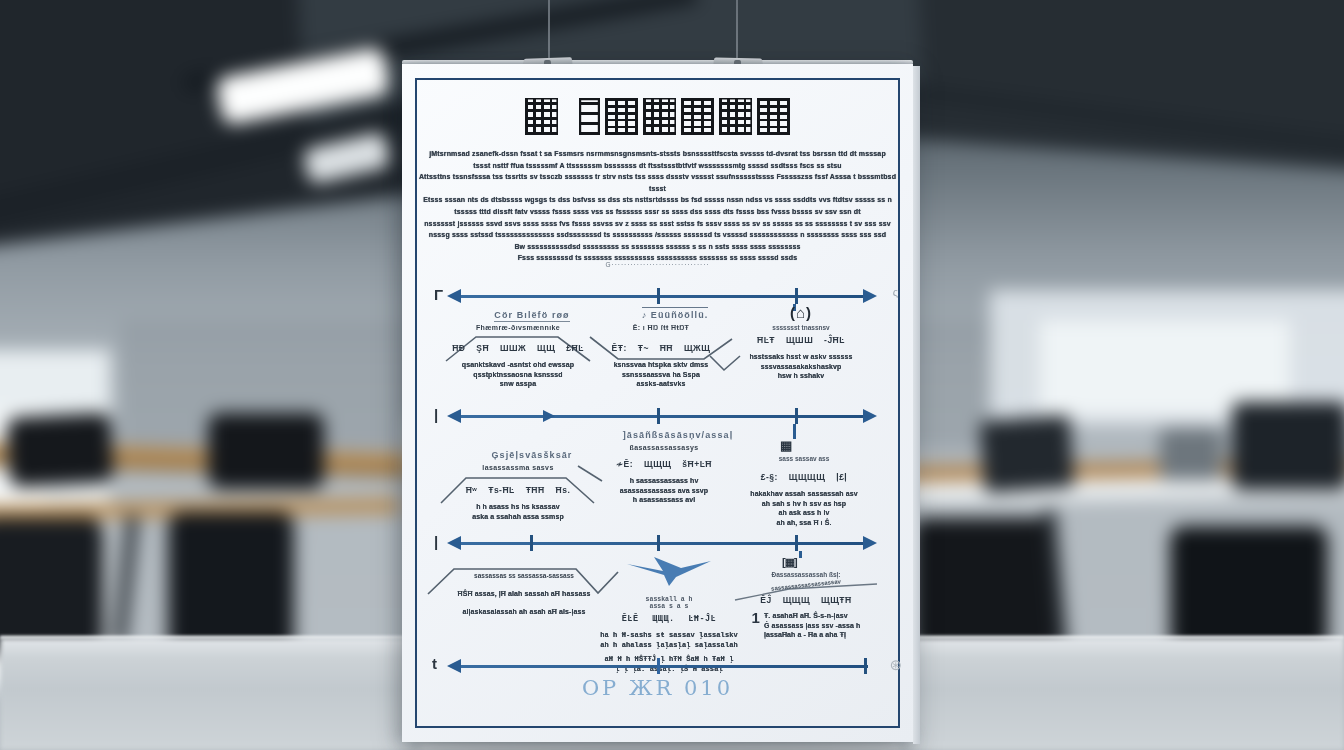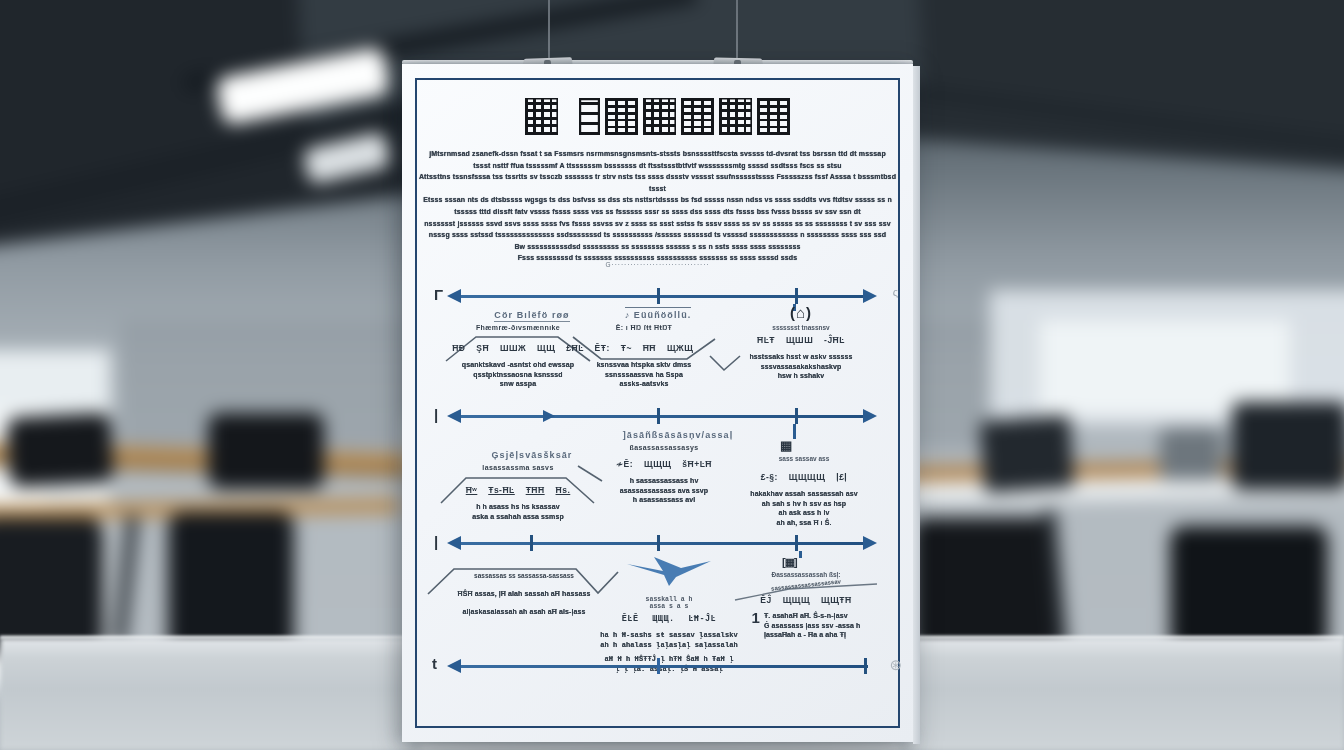--- a/index.html
+++ b/index.html
@@ -110,21 +110,21 @@
   
   .col{position:absolute;text-align:center;color:#323d49;}
   .col .hdr{font-size:9px;letter-spacing:1.1px;color:#5a6a7d;font-weight:700;display:inline-block;margin-left:28px;}
   .col .hdr.u{border-bottom:1px solid #7d8a99;padding-bottom:1px;}
   .col .hdr.o{border-top:1.3px solid #66788c;padding-top:2px;}
   .col .sub{font-size:7px;font-weight:700;color:#333e4a;margin-top:2px;letter-spacing:.4px;}
   .col svg.shape{display:block;margin:2px auto -24px auto;}
   .col svg.shape2{display:block;margin:2px auto -2px auto;}
   .col .items{font-size:8.5px;font-weight:700;color:#2c3743;letter-spacing:.5px;margin-top:4px;position:relative;z-index:1;}
   .col .items span{margin:0 4px;}
-  .col .items.ul span{text-decoration:underline;}
+  .col .items.ul span{}
   .col .notes{font-size:7px;line-height:9.5px;font-weight:600;color:#39444f;margin-top:7px;
               letter-spacing:.1px;text-shadow:0 0 .6px #424c57;}
   .col .cap{font-size:6.5px;color:#4a5563;font-weight:600;margin-top:3px;}
   .bldg{font-size:15px;font-weight:700;color:#222b34;letter-spacing:1px;}
   .bignote{display:flex;gap:4px;align-items:flex-start;justify-content:center;margin-top:6px;}
   .bignum{font-size:15px;font-weight:700;color:#2b3642;line-height:14px;}
   .slant-text{font-size:6px;color:#46525f;font-weight:600;transform:rotate(-6deg);}
   .chevtext{position:relative;top:-24px;font-size:6.5px;font-weight:700;color:#323d49;}
 
   .footer-code{position:absolute;left:0;top:612px;width:100%;text-align:center;
@@ -224,21 +224,21 @@
         <span>ЩЩ</span>
         <span>£ĦĿ</span>
       </div>
       <div class="notes">
         <div>qsanktskavd -asntst ohd ewssap</div>
         <div>qsstpktnssaosna ksnsssd</div>
         <div>snw asspa</div>
       </div>
     </div>
 
-    <div class="col" style="left:167px;top:240px;width:150px;">
+    <div class="col" style="left:184px;top:240px;width:150px;">
       <span class="hdr o">♪ Eüüñööllü.</span>
       <div class="sub">Ē: ı ĦŊ ſŧŧ ĦŧŊŦ</div>
       <svg class="shape" width="150" height="30">
         <polyline points="4,4 32,26 118,26 146,6" fill="none" stroke="#55626f" stroke-width="1.6"></polyline>
       </svg>
       <div class="items">
         <span>ĒŦ:</span>
         <span>Ŧ~</span>
         <span>ĦĦ</span>
         <span>ЩЖЩ</span>
@@ -396,15 +396,16 @@
 
     <div class="tl" style="top:594px;">
       <span class="premark" style="left:-16px;top:-3px;">t</span>
       <div class="shaft"></div>
       <i class="ah ah-left"></i>
       <i class="tick" style="left:209px;background:#2f64a0;"></i>
       <i class="tick" style="left:416px;"></i>
       <span class="stamp" style="right:-26px;top:-2px;">⊛</span>
     </div>
 
+    <div class="footer-code">OP ЖR 010</div>
   </div>
 
 </div>
 
 </body></html>

